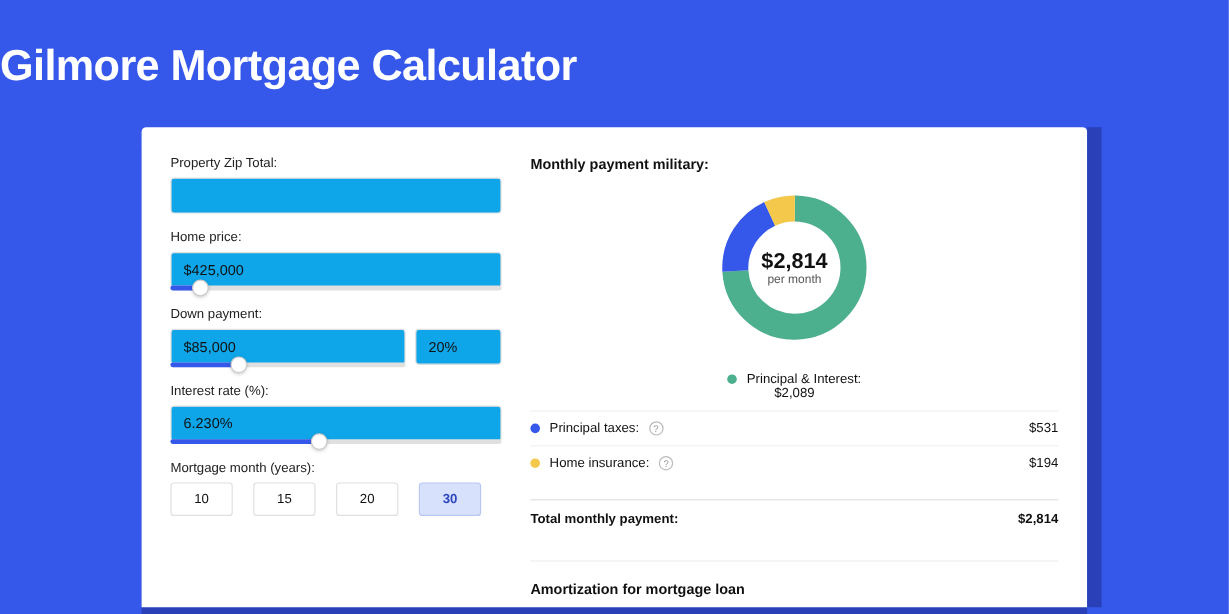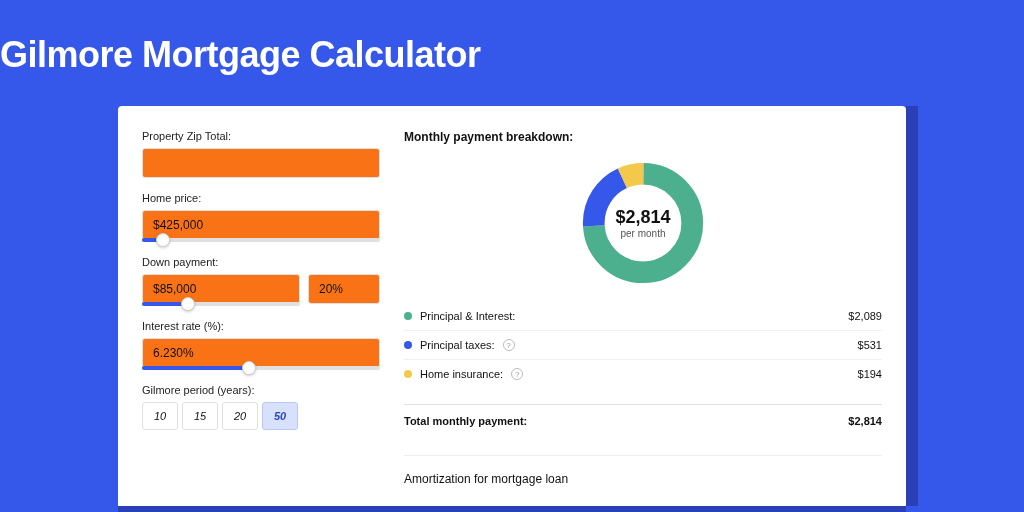--- a/index.html
+++ b/index.html
@@ -43,21 +43,21 @@
     font-size: 11px;
     color: #222;
     margin-bottom: 6px;
     display: block;
   }
   .input {
     width: 100%;
     height: 30px;
     border: 1px solid #e0e0e0;
     border-radius: 3px;
-    background: #f97316;
+    background: #0ea5e9;
     font-size: 12px;
     padding: 0 10px;
     color: #111;
   }
   .field { margin-bottom: 14px; position: relative; }
   .slider {
     position: relative;
     height: 4px;
     background: #e0e0e0;
     border-radius: 2px;
@@ -78,30 +78,29 @@
     border-radius: 50%;
     transform: translate(-50%, -50%);
     box-shadow: 0 1px 3px rgba(0,0,0,0.2);
     cursor: grab;
   }
   .row2 { display: flex; gap: 8px; }
   .row2 > div:first-child { flex: 1; }
   .row2 > div:last-child { flex: 0 0 72px; }
   .period-group { display: flex; gap: 0; }
   .period-btn {
-    width: 36px; height: 28px;
+    width: 52px; height: 28px;
     border: 1px solid #e0e0e0;
     background: #fff;
     font-size: 11px;
     color: #111;
     display: flex; align-items: center; justify-content: center;
     cursor: pointer;
     border-radius: 3px;
-    margin-right: 4px;
-    font-style: italic;
+    margin-right: 17px;
   }
   .period-btn.selected {
     background: #D8E1FB;
     border-color: #b9c7f4;
     color: #2c46bd;
     font-weight: 600;
   }
   .toggle-row { display: flex; align-items: center; gap: 8px; margin-top: 16px;}
   .toggle {
     width: 30px; height: 16px;
@@ -140,21 +139,21 @@
   .donut-amount { font-size: 18px; font-weight: 800; }
   .donut-sub { font-size: 10px; color: #555; }
   .legend-row {
     display: flex;
     align-items: center;
     justify-content: space-between;
     padding: 8px 0;
     border-top: 1px solid #f0f0f0;
     font-size: 11px;
   }
-  .legend-row:first-of-type { border-top: none; }
+  .legend-row:first-of-type { border-top: none; flex-direction: column; }
   .legend-left { display: flex; align-items: center; gap: 8px; }
   .dot { width: 8px; height: 8px; border-radius: 50%; display: inline-block; }
   .legend-value { font-size: 11px; }
   .total-row {
     display: flex;
     justify-content: space-between;
     padding: 10px 0 0 0;
     border-top: 1px solid #e0e0e0;
     font-size: 11px;
     font-weight: 700;
@@ -168,21 +167,21 @@
     font-size: 8px;
     display: inline-flex;
     align-items: center; justify-content: center;
     cursor: help;
   }
   .amort {
     margin-top: 28px;
     border-top: 1px solid #eee;
     padding-top: 16px;
   }
-  .amort-title { font-size: 12px; font-weight: 400; margin-bottom: 24px; }
+  .amort-title { font-size: 12px; font-weight: 700; margin-bottom: 24px; }
   .amort-text { font-size: 10px; color: #555; line-height: 1.5; }
 </style>
 </head>
 <body>
 
 <h1 class="page-title">Gilmore Mortgage Calculator</h1>
 
 <div class="card">
 
   <div class="col-left">
@@ -220,34 +219,34 @@
     <div class="field">
       <label class="label">Interest rate (%):</label>
       <input class="input" type="text" value="6.230%" style="">
       <div class="slider">
         <div class="slider-fill" style="width: 45%;"></div>
         <div class="slider-thumb" style="left: 45%;"></div>
       </div>
     </div>
 
     <div class="field">
-      <label class="label">Gilmore period (years):</label>
+      <label class="label">Mortgage month (years):</label>
       <div class="period-group" id="period-group">
           <div class="period-btn">10</div>
           <div class="period-btn">15</div>
           <div class="period-btn">20</div>
-          <div class="period-btn selected">50</div>
+          <div class="period-btn selected">30</div>
         </div>
     </div>
 
 
   </div>
 
   <div class="col-right">
-    <div class="section-title">Monthly payment breakdown:</div>
+    <div class="section-title">Monthly payment military:</div>
 
     <div class="donut-wrap">
       <div class="donut">
         <svg width="130" height="130" viewBox="0 0 42 42">
           <circle cx="21" cy="21" r="15.915" fill="none" stroke="#eee" stroke-width="7"></circle>
           <g id="donut-segments">
               <circle cx="21" cy="21" r="15.915" fill="none" stroke="#4CAF8E" stroke-width="7" stroke-dasharray="74 26" stroke-dashoffset="25"></circle>
               <circle cx="21" cy="21" r="15.915" fill="none" stroke="#3558EA" stroke-width="7" stroke-dasharray="19 81" stroke-dashoffset="51"></circle>
               <circle cx="21" cy="21" r="15.915" fill="none" stroke="#F4C94B" stroke-width="7" stroke-dasharray="7 93" stroke-dashoffset="32"></circle>
             </g>

